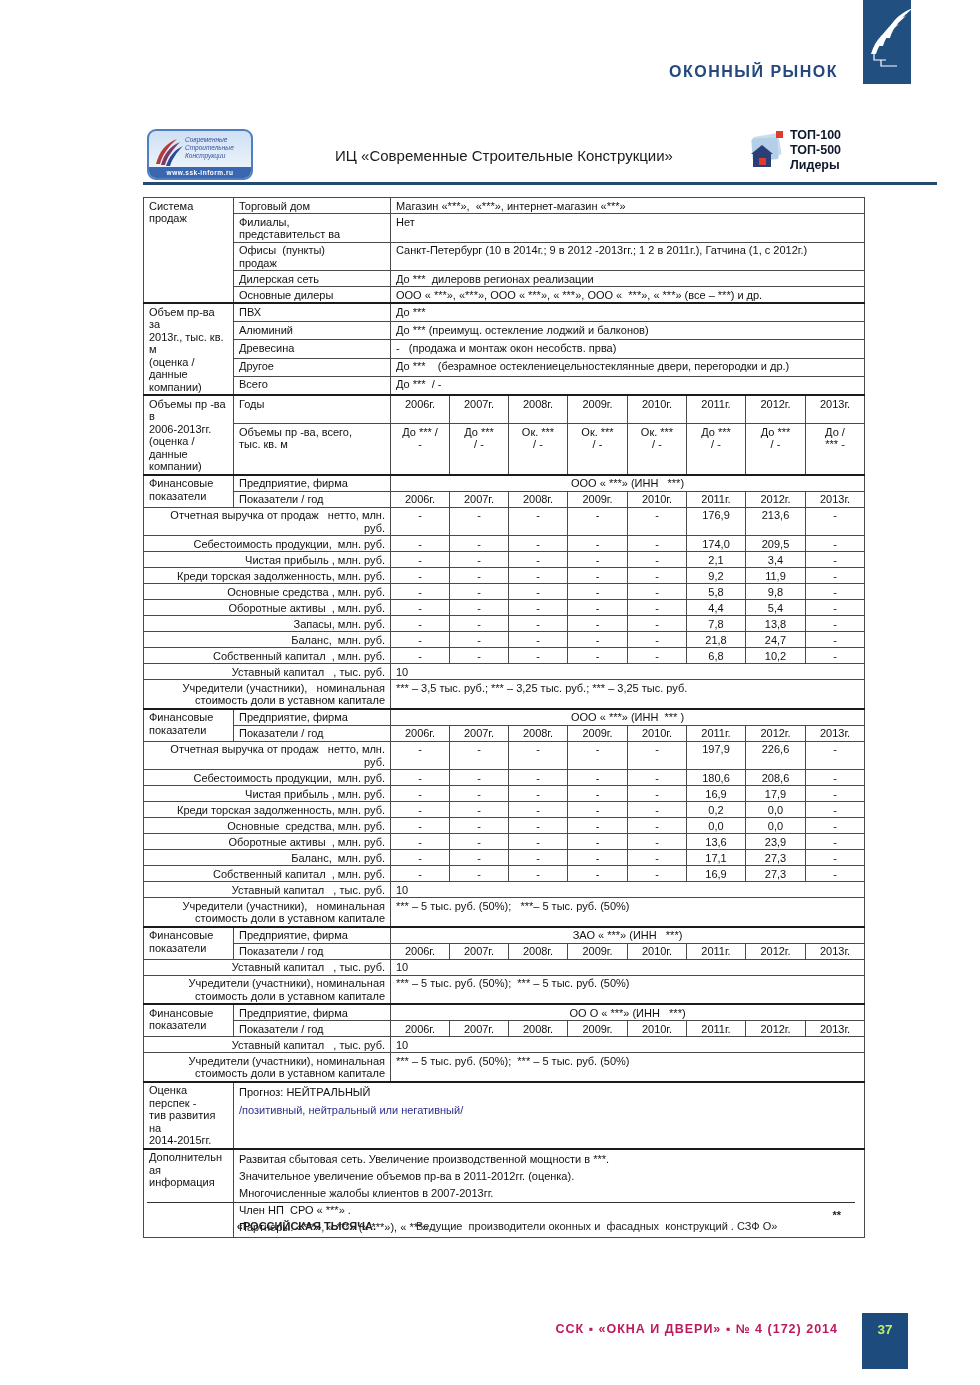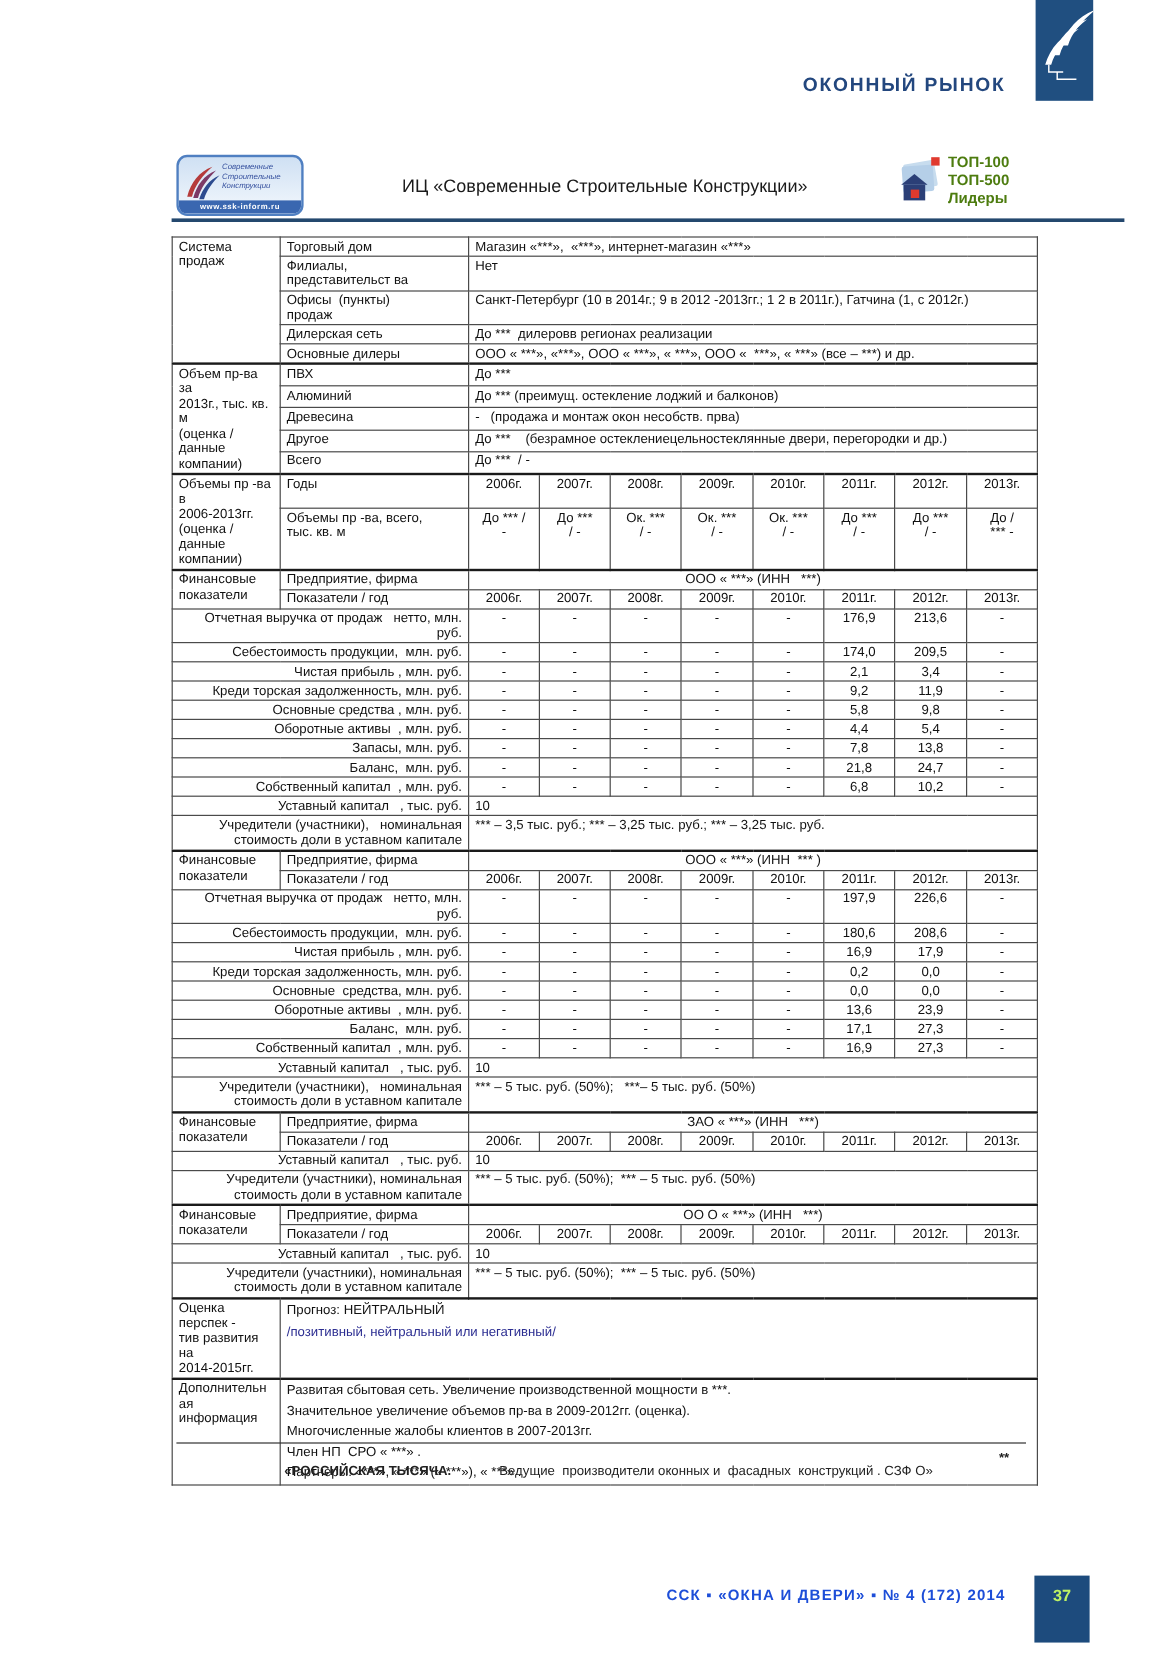--- a/index.html
+++ b/index.html
@@ -13,21 +13,21 @@
 
   
   .ssk-logo{position:absolute;left:147px;top:129px;width:106px;height:51px;border:2px solid #4f7fc1;
             border-radius:9px;background:linear-gradient(#cfe0f3,#f3f8fd);overflow:hidden;box-sizing:border-box;}
   .ssk-swoosh{position:absolute;left:3px;top:3px;}
   .ssk-text{position:absolute;left:36px;top:5px;font-size:6.5px;line-height:8px;color:#35509e;font-style:italic;}
   .ssk-url{position:absolute;left:0;right:0;bottom:0;height:11px;background:#3a67b0;color:#fff;
            font-size:6.5px;line-height:11px;text-align:center;font-weight:bold;letter-spacing:.5px;}
   .band-title{position:absolute;left:143px;top:147px;width:722px;text-align:center;font-size:15px;color:#1a1a1a;}
   .top-logo{position:absolute;left:748px;top:128px;display:flex;align-items:flex-start;}
-  .top-logo-text{margin-left:4px;color:#4d7c0f;font-weight:bold;font-size:12.5px;line-height:15px;}
+  .top-logo-text{margin-left:4px;color:#0f172a;font-weight:bold;font-size:12.5px;line-height:15px;}
   .header-rule{position:absolute;left:143px;top:182px;width:794px;height:3px;background:#24486e;}
 
   
   .main-table-wrap{position:absolute;left:143px;top:197px;width:722px;}
   table.doc{border-collapse:collapse;table-layout:fixed;width:722px;border:1.5px solid #1a1a1a;}
   table.doc td{border:1px solid #4a4a4a;padding:1.5px 5px 1px 5px;font-size:11px;line-height:12.5px;
                vertical-align:top;white-space:pre-wrap;color:#111;word-wrap:break-word;}
   tr.tb td{border-top:2px solid #1a1a1a;}
   td.cat{color:#2d2f92;}
   td.sub{color:#2d2f92;}
@@ -42,21 +42,21 @@
   td.fc .fc2{color:#2d2f92;}
   td.info div{line-height:17px;}
 
   
   .footnote{position:absolute;left:147px;top:1202px;width:708px;border-top:1.5px solid #333;
             padding-top:5px;text-align:center;font-size:11px;color:#222;white-space:pre-wrap;}
   .footnote .fn-bold{font-weight:bold;margin-right:40px;}
   .footnote .fn-marker{position:absolute;right:14px;top:6px;font-weight:bold;}
 
   
-  .footer-line{position:absolute;top:1322px;right:142px;color:#1d4ed8;font-size:12.5px;
+  .footer-line{position:absolute;top:1322px;right:142px;color:#be185d;font-size:12.5px;
                font-weight:600;letter-spacing:1px;}
   .page-box{position:absolute;left:862px;top:1313px;width:46px;height:72px;background:#1d4b7d;
             color:#bef264;text-align:center;font-size:13.5px;font-weight:bold;padding-top:9px;box-sizing:border-box;}
 </style>
 </head>
 <body>
 
 <div class="page">
 
   <div class="brand-label">ОКОННЫЙ РЫНОК</div>
@@ -506,21 +506,21 @@
           </tr>
           <tr class="tb">
             <td class="cat">Оценка перспек -
 тив развития на
 2014-2015гг.</td>
             <td class="fc" colspan="9"><div>Прогноз: НЕЙТРАЛЬНЫЙ</div><div class="fc2">/позитивный, нейтральный или негативный/</div></td>
           </tr>
           <tr class="tb">
             <td class="cat vam">Дополнительная
 информация</td>
-            <td class="info" colspan="9"><div>Развитая сбытовая сеть. Увеличение производственной мощности в ***.</div><div>Значительное увеличение объемов пр-ва в 2009-2012гг. (оценка).</div><div>Многочисленные жалобы клиентов в 2007-2013гг.</div><div>Член НП  СРО « ***» .</div><div>Партнеры: «***», « ***» (« ***»), « ***» .</div></td>
+            <td class="info" colspan="9"><div>Развитая сбытовая сеть. Увеличение производственной мощности в ***.</div><div>Значительное увеличение объемов пр-ва в 2011-2012гг. (оценка).</div><div>Многочисленные жалобы клиентов в 2007-2013гг.</div><div>Член НП  СРО « ***» .</div><div>Партнеры: «***», « ***» (« ***»), « ***» .</div></td>
           </tr>
         </tbody>
     </table>
   </div>
 
   <div class="footnote">
     <span class="fn-bold">«РОССИЙСКАЯ ТЫСЯЧА.</span><span>Ведущие  производители оконных и  фасадных  конструкций . СЗФ О»</span>
     <span class="fn-marker">**</span>
   </div>
 

